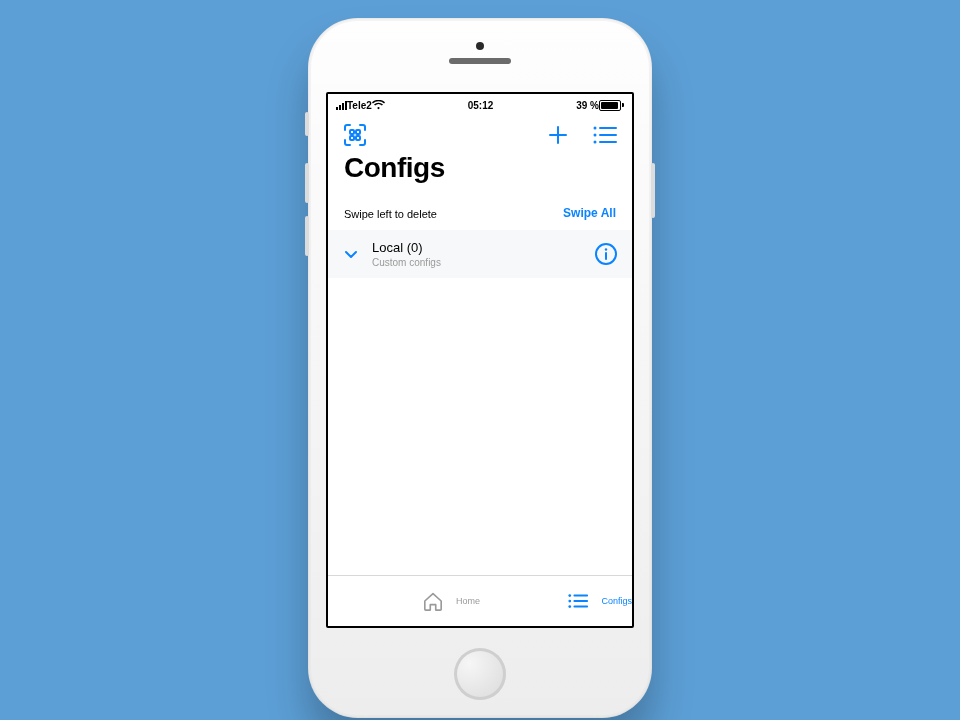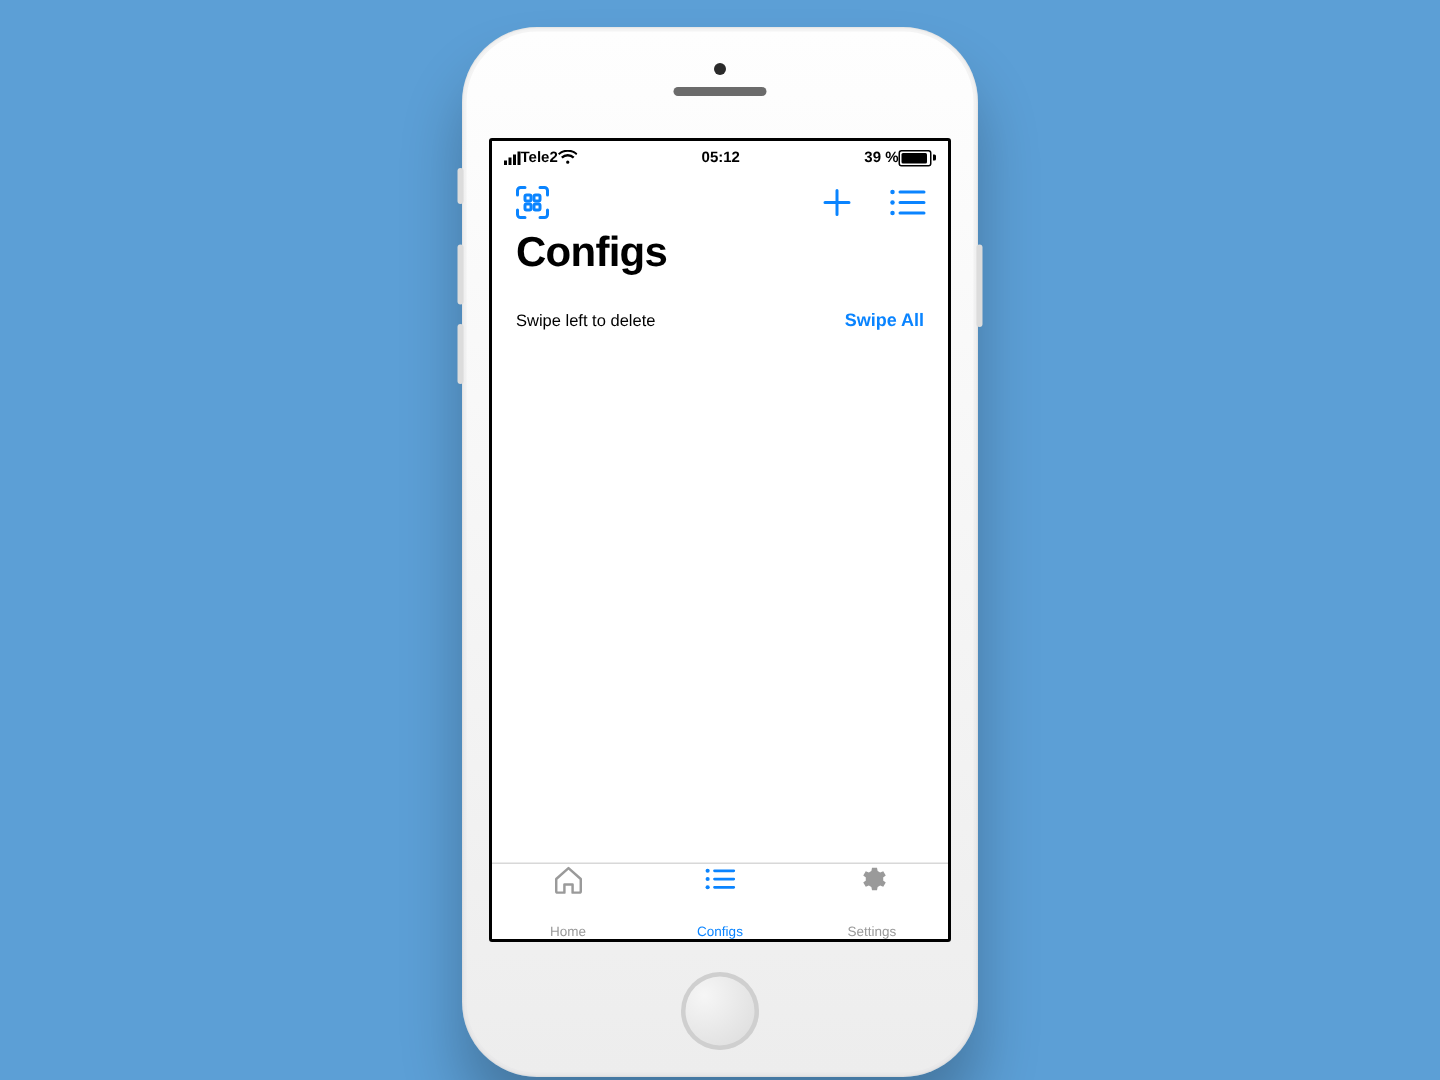--- a/index.html
+++ b/index.html
@@ -42,21 +42,21 @@
   .cell{display:flex;align-items:center;padding:10px 14px;background:#f7f8f9;gap:12px;}
   .cell .txt{flex:1;}
   .cell .title{font-size:13px;color:#000;}
   .cell .sub{font-size:10px;color:#9a9a9a;margin-top:2px;}
   .info{color:#0a84ff;}
   .chev{color:#0a84ff;}
   
   .grow{flex:1;}
   
   .tabbar{height:50px;border-top:1px solid #d8d8d8;display:flex;}
-  .tab{flex:1;display:flex;flex-direction:column;align-items:center;justify-content:space-between;font-size:9px;color:#9a9a9a;gap:12px;}
+  .tab{flex:1;display:flex;flex-direction:row;align-items:center;justify-content:flex-end;font-size:9px;color:#9a9a9a;gap:12px;}
   .tab.active{color:#0a84ff;}
   .tab svg{width:22px;height:20px;}
   svg{display:block}
 </style>
 </head>
 <body>
 
 <div class="stage">
   <div class="phone">
     <div class="sidebtn mute"></div>
@@ -120,44 +120,56 @@
         </div>
       </div>
 
       <div class="bigtitle">Configs</div>
 
       <div class="hintrow">
         <span>Swipe left to delete</span>
         <span class="link">Swipe All</span>
       </div>
 
+      <div class="cell">
+        <span class="chev">
+          <svg width="18" height="18" viewBox="0 0 18 18" fill="none" stroke="#0a84ff" stroke-width="2" stroke-linecap="round" stroke-linejoin="round">
+              <path d="M4 7l5 5 5-5"></path>
+            </svg>
+        </span>
+        <div class="txt">
+          <div class="title">Local (0)</div>
+          <div class="sub">Custom configs</div>
+        </div>
+        <span class="info">
+          <svg width="24" height="24" viewBox="0 0 24 24" fill="none" stroke="#0a84ff" stroke-width="2">
+              <circle cx="12" cy="12" r="10"></circle>
+              <line x1="12" y1="11" x2="12" y2="17" stroke-linecap="round"></line>
+              <circle cx="12" cy="7.5" r="1.2" fill="#0a84ff" stroke="none"></circle>
+            </svg>
+        </span>
+      </div>
 
       <div class="grow"></div>
 
       <div class="tabbar">
         <div class="tab">
           <svg viewBox="0 0 24 22" fill="none" stroke="#9a9a9a" stroke-width="1.8" stroke-linejoin="round">
               <path d="M3 11 12 3l9 8v9a1 1 0 0 1-1 1h-5v-6h-6v6H4a1 1 0 0 1-1-1z"></path>
             </svg>
           <span>Home</span>
         </div>
         <div class="tab active">
           <svg viewBox="0 0 24 20" stroke="#0a84ff" stroke-width="2" stroke-linecap="round">
               <path d="M8 4h14M8 10h14M8 16h14"></path>
               <circle cx="3" cy="4" r="1.5" fill="#0a84ff" stroke="none"></circle>
               <circle cx="3" cy="10" r="1.5" fill="#0a84ff" stroke="none"></circle>
               <circle cx="3" cy="16" r="1.5" fill="#0a84ff" stroke="none"></circle>
             </svg>
           <span>Configs</span>
         </div>
-        <div class="tab">
-          <svg viewBox="0 0 24 24" fill="#9a9a9a">
-              <path d="M12 8a4 4 0 1 0 0 8 4 4 0 0 0 0-8zm9.4 4a7.6 7.6 0 0 0-.1-1.2l2.1-1.6-2-3.4-2.5 1a7.7 7.7 0 0 0-2-1.2L16.4 3h-4l-.5 2.6a7.7 7.7 0 0 0-2 1.2l-2.5-1-2 3.4 2.1 1.6A7.6 7.6 0 0 0 7.4 12c0 .4 0 .8.1 1.2l-2.1 1.6 2 3.4 2.5-1c.6.5 1.3.9 2 1.2l.5 2.6h4l.5-2.6c.7-.3 1.4-.7 2-1.2l2.5 1 2-3.4-2.1-1.6c.1-.4.1-.8.1-1.2z"></path>
-            </svg>
-          <span>Settings</span>
-        </div>
       </div>
 
     </div>
 
     <div class="home"></div>
   </div>
 </div>
 
 </body></html>

